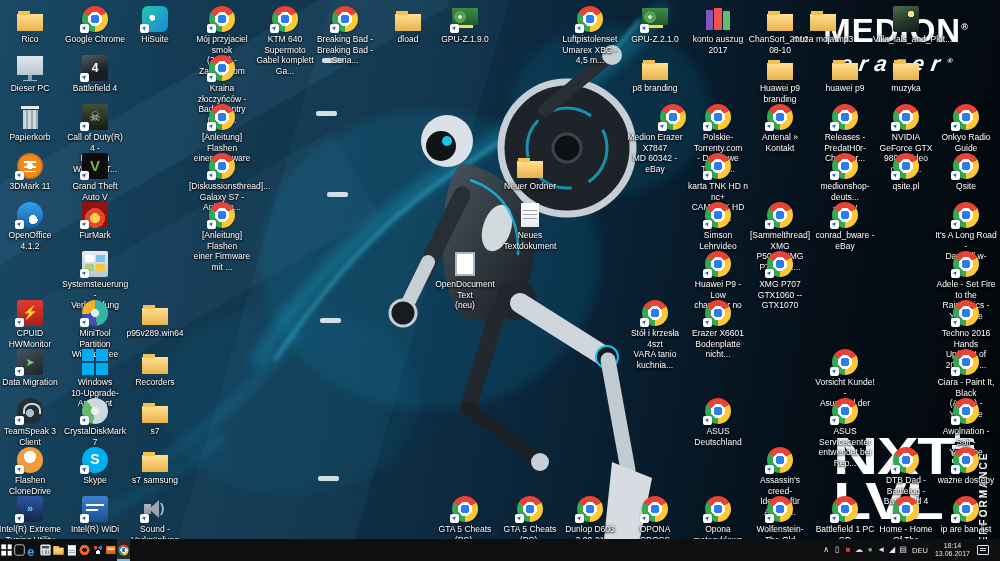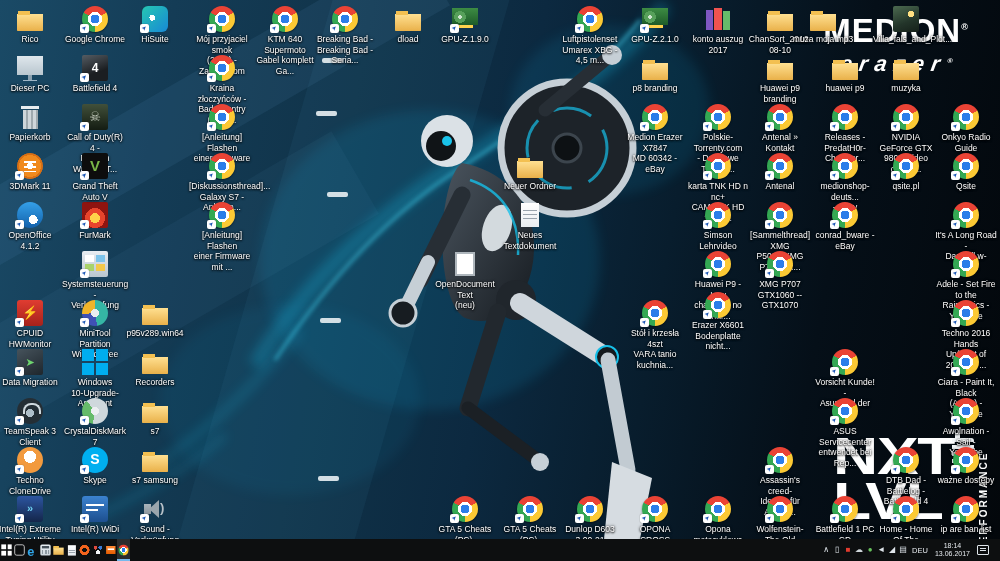--- a/index.html
+++ b/index.html
@@ -300,21 +300,21 @@
       <div class="icon" style="left: -1px; top: 398px;">
         <div class="glyph g-ts3">
           <span class="lnk"></span>
         </div>
         <div class="ilabel">TeamSpeak 3 Client</div>
       </div>
       <div class="icon" style="left: -1px; top: 447px;">
         <div class="glyph g-vcd">
           <span class="lnk"></span>
         </div>
-        <div class="ilabel">Techno CloneDrive</div>
+        <div class="ilabel">Flashen CloneDrive</div>
       </div>
       <div class="icon" style="left: -1px; top: 496px;">
         <div class="glyph g-xtu">
           <span class="lnk"></span>
         </div>
         <div class="ilabel">Intel(R) Extreme
 Tuning Utility</div>
       </div>
       <div class="icon" style="left: 64px; top: 6px;">
         <div class="glyph g-chrome">
@@ -515,21 +515,21 @@
       <div class="icon" style="left: 624px; top: 6px;">
         <div class="glyph g-gpu">
           <span class="lnk"></span>
         </div>
         <div class="ilabel">GPU-Z.2.1.0</div>
       </div>
       <div class="icon" style="left: 624px; top: 55px;">
         <div class="glyph g-folder"></div>
         <div class="ilabel">p8 branding</div>
       </div>
-      <div class="icon" style="left: 624px; top: 104px;">
+      <div class="icon" style="left: 624px; top: 104px; align-items: flex-end;">
         <div class="glyph g-chrome">
           <span class="lnk"></span>
         </div>
         <div class="ilabel">Medion Erazer X7847
 MD 60342 - eBay</div>
       </div>
       <div class="icon" style="left: 624px; top: 300px;">
         <div class="glyph g-chrome">
           <span class="lnk"></span>
         </div>
@@ -567,53 +567,53 @@
         </div>
         <div class="ilabel">Simson Lehrvideo</div>
       </div>
       <div class="icon" style="left: 687px; top: 251px;">
         <div class="glyph g-chrome">
           <span class="lnk"></span>
         </div>
         <div class="ilabel">Huawei P9 - Low
 charge or no Char...</div>
       </div>
-      <div class="icon" style="left: 687px; top: 292px;">
+      <div class="icon" style="left: 687px; top: 300px;">
         <div class="glyph g-chrome">
           <span class="lnk"></span>
         </div>
         <div class="ilabel">Erazer X6601
 Bodenplatte nicht...</div>
       </div>
+      <div class="icon" style="left: 687px; top: 398px;">
+        <div class="glyph g-chrome">
+          <span class="lnk"></span>
+        </div>
+        <div class="ilabel">ASUS Deutschland</div>
+      </div>
       <div class="icon" style="left: 687px; top: 496px;">
         <div class="glyph g-chrome">
           <span class="lnk"></span>
         </div>
         <div class="ilabel">Opona motocyklowa
 Heidenau 140-80-18...</div>
       </div>
       <div class="icon" style="left: 749px; top: 6px;">
         <div class="glyph g-folder"></div>
         <div class="ilabel">ChanSort_2016-08-10</div>
       </div>
       <div class="icon" style="left: 749px; top: 55px;">
         <div class="glyph g-folder"></div>
         <div class="ilabel">Huawei p9 branding</div>
       </div>
       <div class="icon" style="left: 749px; top: 104px;">
         <div class="glyph g-chrome">
           <span class="lnk"></span>
         </div>
         <div class="ilabel">Antenal » Kontakt</div>
-      </div>
-      <div class="icon" style="left: 749px; top: 153px;">
-        <div class="glyph g-chrome">
-          <span class="lnk"></span>
-        </div>
-        <div class="ilabel">Antenal</div>
       </div>
       <div class="icon" style="left: 749px; top: 202px;">
         <div class="glyph g-chrome">
           <span class="lnk"></span>
         </div>
         <div class="ilabel">[Sammelthread] XMG
 P506 - XMG P706 PR...</div>
       </div>
       <div class="icon" style="left: 749px; top: 251px;">
         <div class="glyph g-chrome">

